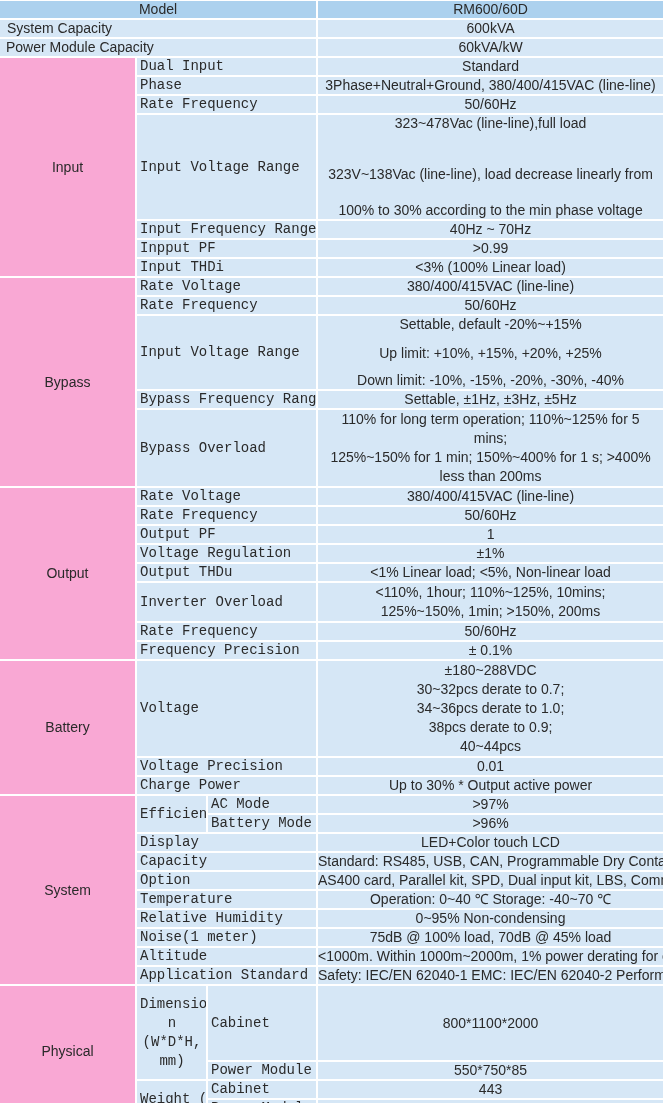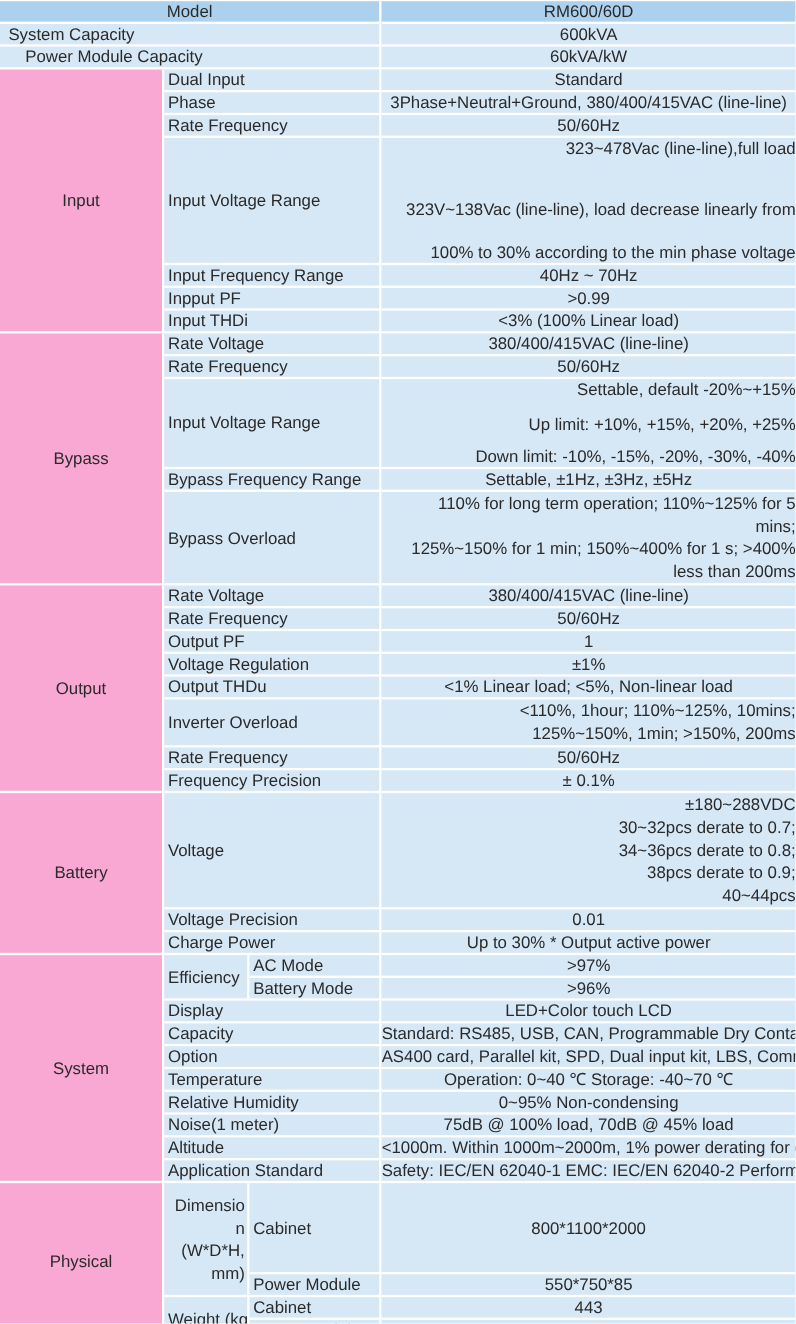--- a/index.html
+++ b/index.html
@@ -21,26 +21,26 @@
     padding: 0 2px;
     line-height: 17px;
     height: 17px;
     vertical-align: middle;
     overflow: hidden;
     white-space: nowrap;
   }
   table.spec td.hdr { background:#acd1ee; text-align:center;margin-top:37px; }
   table.spec td.cat { background:#f9a8d4; text-align:center; }
   table.spec td.lbl { text-align:left; padding-left:6px;margin-left:35px; }
-  table.spec td.sub { text-align:left; padding-left:3px; }
+  table.spec td.sub { text-align:left; padding-left:3px;font-family:Liberation Mono, monospace; }
   table.spec td.val { text-align:center; }
   table.spec td.wrap { white-space: normal; }
   .clipwrap { display:block; width:100%; overflow:hidden; white-space:nowrap; text-align:center; }
   .clipwrap span { display:inline-block; }
-  .ml { display:block; text-align:right; }
+  .ml { display:block; text-align:center; }
 </style>
 </head>
 <body>
 
 <table class="spec">
   <colgroup>
     <col style="width:137px">
     <col style="width:71px">
     <col style="width:110px">
     <col style="width:347px">
@@ -49,21 +49,21 @@
 
     <tr>
       <td class="hdr" colspan="3">Model</td>
       <td class="hdr">RM600/60D</td>
     </tr>
     <tr>
       <td class="lbl" colspan="3" style="padding-left:7px">System Capacity</td>
       <td class="val">600kVA</td>
     </tr>
     <tr>
-      <td class="lbl" colspan="3" style="padding-left:21px">Power Module Capacity</td>
+      <td class="lbl" colspan="3" style="padding-left:6px">Power Module Capacity</td>
       <td class="val">60kVA/kW</td>
     </tr>
 
     <tr>
       <td class="cat" rowspan="7">Input</td>
       <td class="sub" colspan="2">Dual Input</td>
       <td class="val">Standard</td>
     </tr>
     <tr>
       <td class="sub" colspan="2">Phase</td>
@@ -163,21 +163,21 @@
       <td class="sub" colspan="2">Frequency Precision</td>
       <td class="val">± 0.1%</td>
     </tr>
 
     <tr>
       <td class="cat" rowspan="3">Battery</td>
       <td class="sub" colspan="2" style="height:93px">Voltage</td>
       <td class="val" style="padding:0;height:93px;line-height:19px">
         <span class="ml">±180~288VDC</span>
         <span class="ml">30~32pcs derate to 0.7;</span>
-        <span class="ml">34~36pcs derate to 0.8;</span>
+        <span class="ml">34~36pcs derate to 1.0;</span>
         <span class="ml">38pcs derate to 0.9;</span>
         <span class="ml">40~44pcs</span>
       </td>
     </tr>
     <tr>
       <td class="sub" colspan="2">Voltage Precision</td>
       <td class="val">0.01</td>
     </tr>
     <tr>
       <td class="sub" colspan="2">Charge Power</td>

